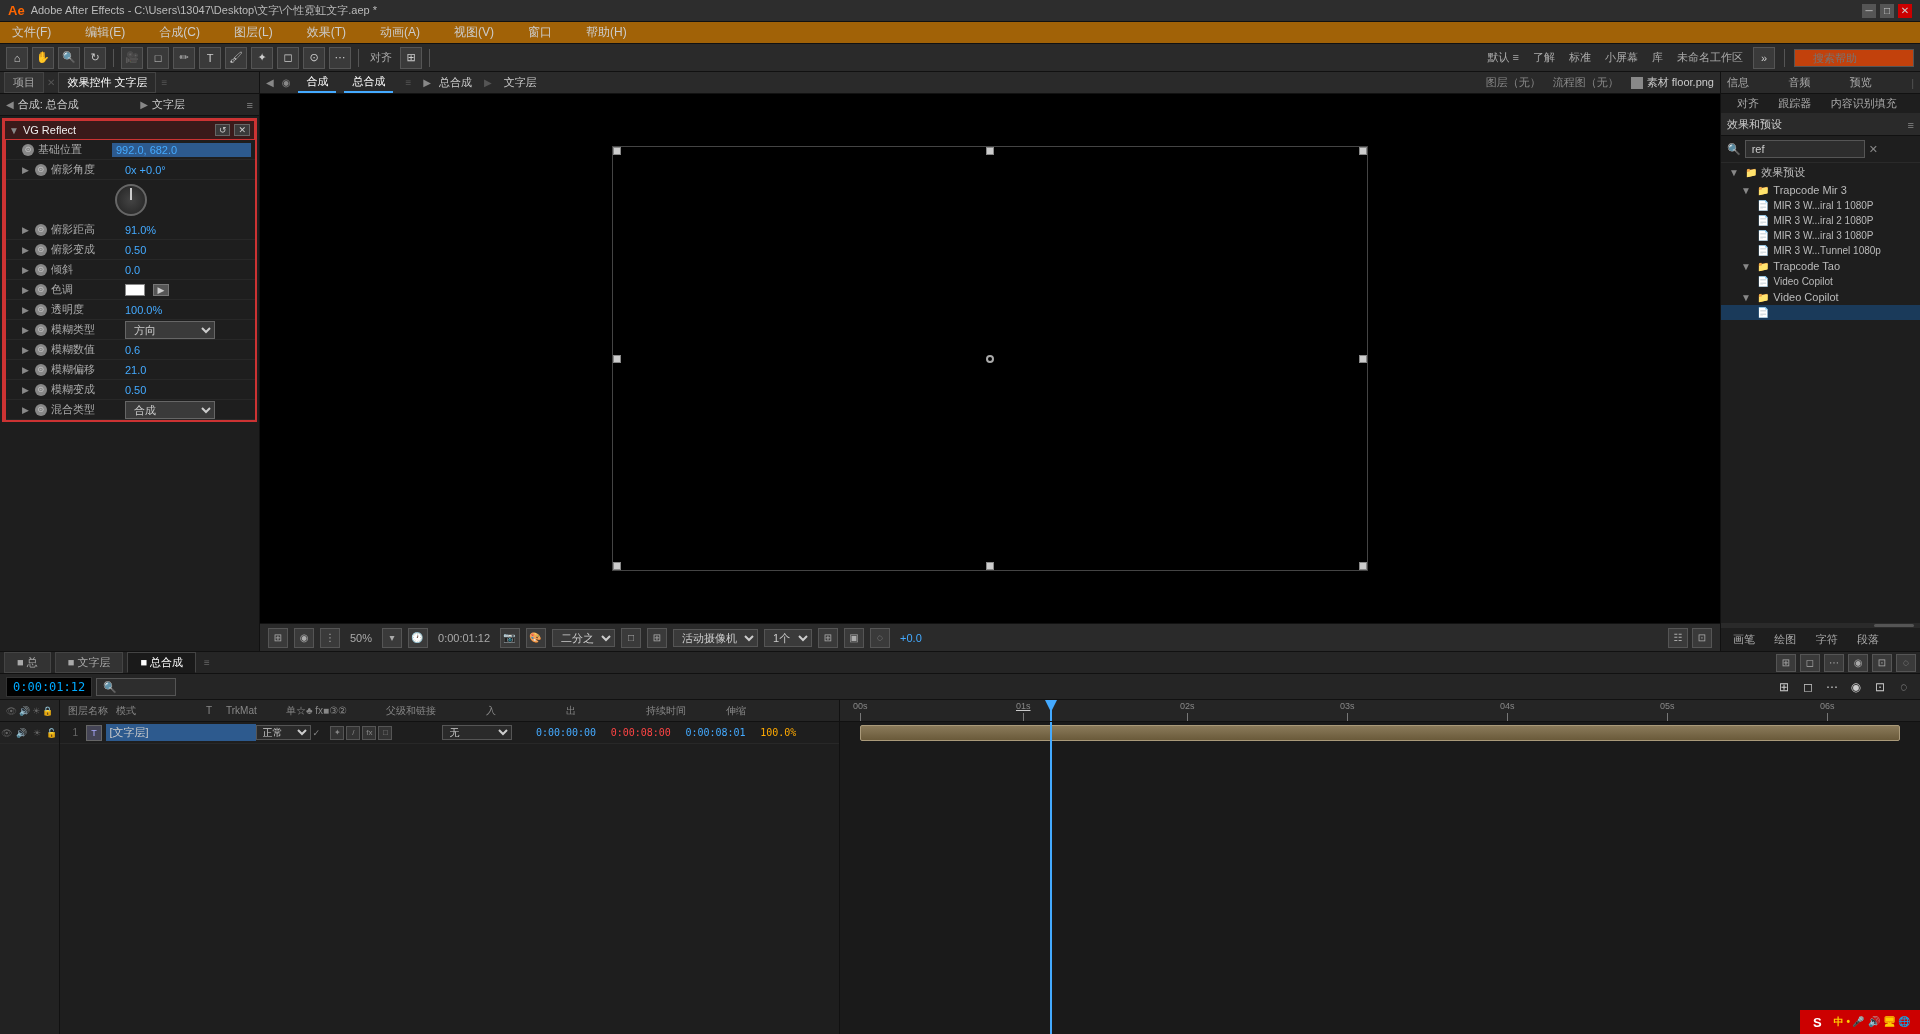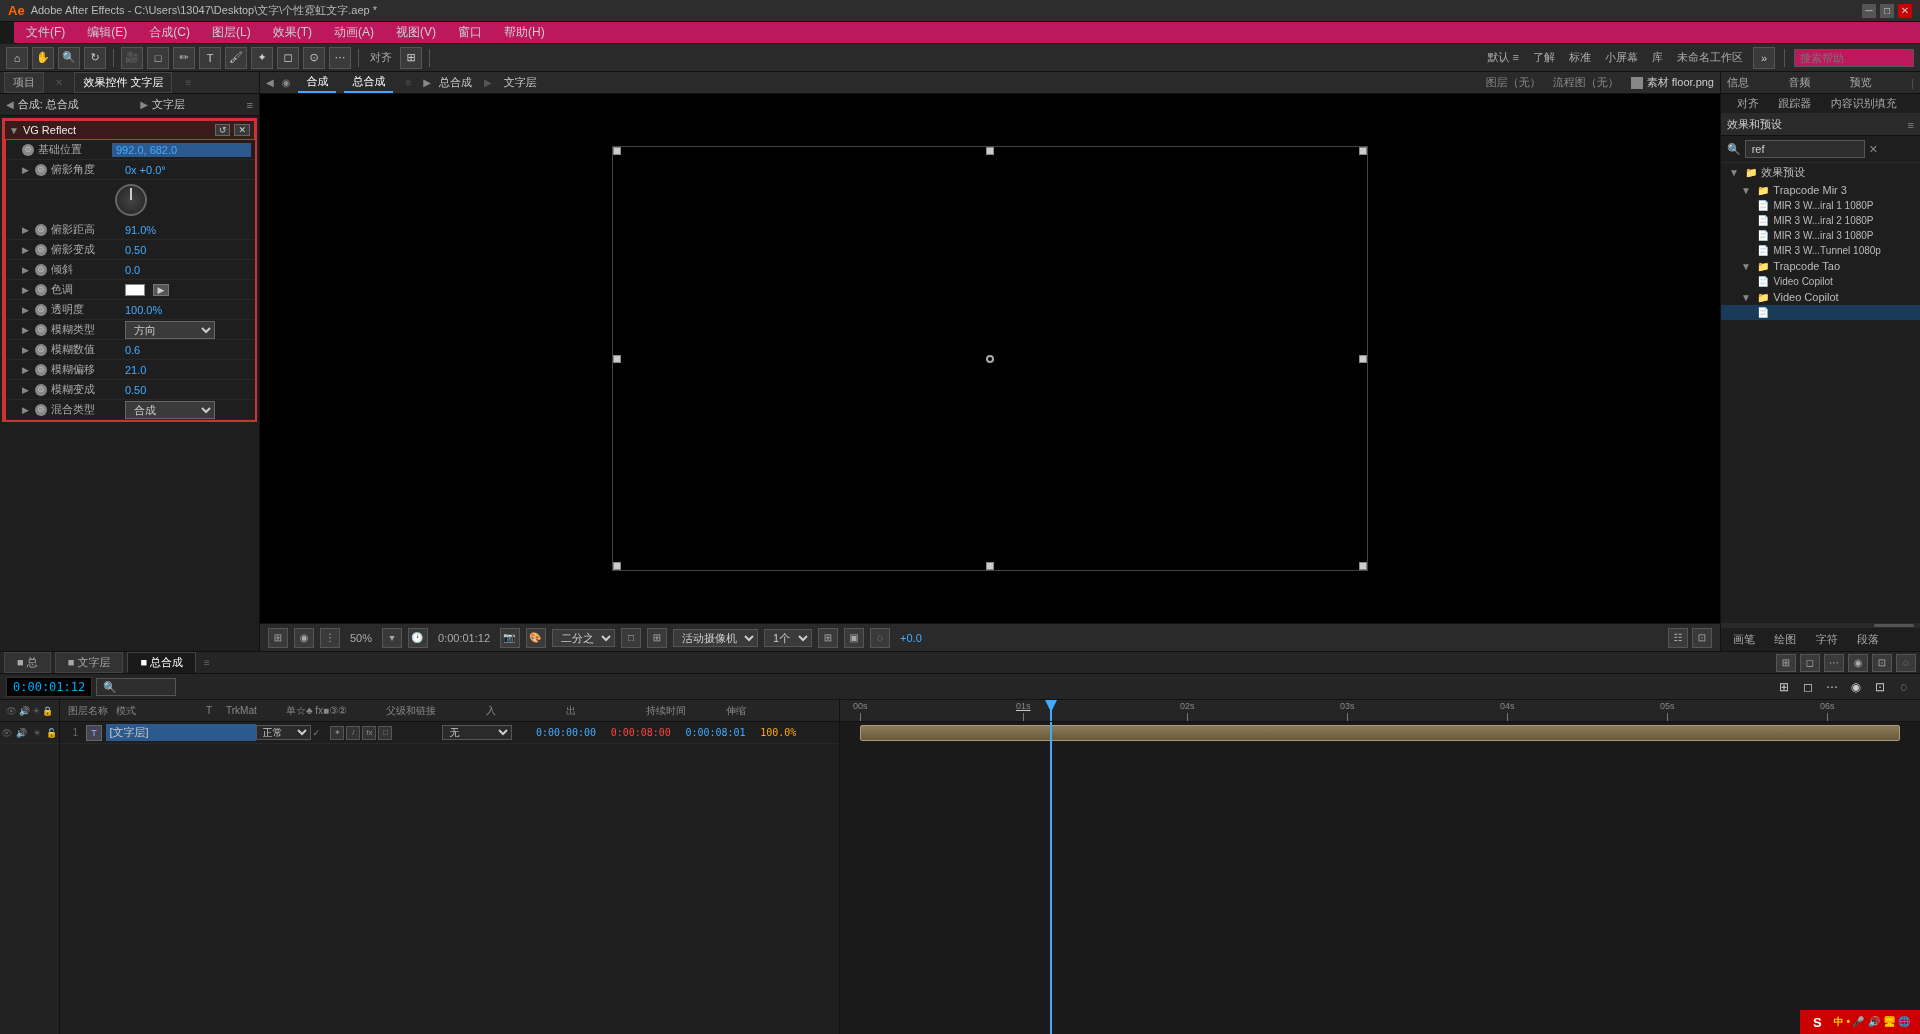--- a/index.html
+++ b/index.html
@@ -42,27 +42,26 @@
       border: none;
       cursor: pointer;
       font-size: 10px;
       color: #ccc;
       display: flex; align-items: center; justify-content: center;
     }
 
     
     #menu-bar {
       height: 22px;
-      background: #be185d;
+      background: #a16207;
       display: flex;
       align-items: center;
       padding: 0 4px;
-      gap: 6px;
+      gap: 18px;
       border-bottom: 1px solid #111;
-      margin-left: 14px;
     }
     .menu-item {
       padding: 2px 8px;
       font-size: 12px;
       color: #ccc;
       cursor: pointer;
     }
 
     
     #toolbar {
@@ -93,24 +92,24 @@
       color: #aaa;
       padding: 0 4px;
     }
     .toolbar-right {
       margin-left: auto;
       display: flex;
       align-items: center;
       gap: 6px;
     }
     .search-box {
-      background: #be185d;
+      background: #c2410c;
       border: 1px solid #555;
       color: #ccc;
-      padding: 2px 5px;
+      padding: 2px 18px;
       font-size: 11px;
       width: 120px;
     }
 
     
     #main-layout {
       display: flex;
       height: calc(1034px - 22px - 22px - 28px);
       flex-direction: column;
     }
@@ -129,21 +128,21 @@
       border-right: 1px solid #111;
       display: flex;
       flex-direction: column;
     }
     #left-panel-tabs {
       height: 22px;
       background: #2a2a2a;
       display: flex;
       align-items: center;
       padding: 0 4px;
-      gap: 11px;
+      gap: 3px;
       border-bottom: 1px solid #111;
     }
     .panel-tab {
       padding: 2px 8px;
       font-size: 11px;
       color: #aaa;
       cursor: pointer;
       background: #333;
       border: 1px solid #444;
     }

